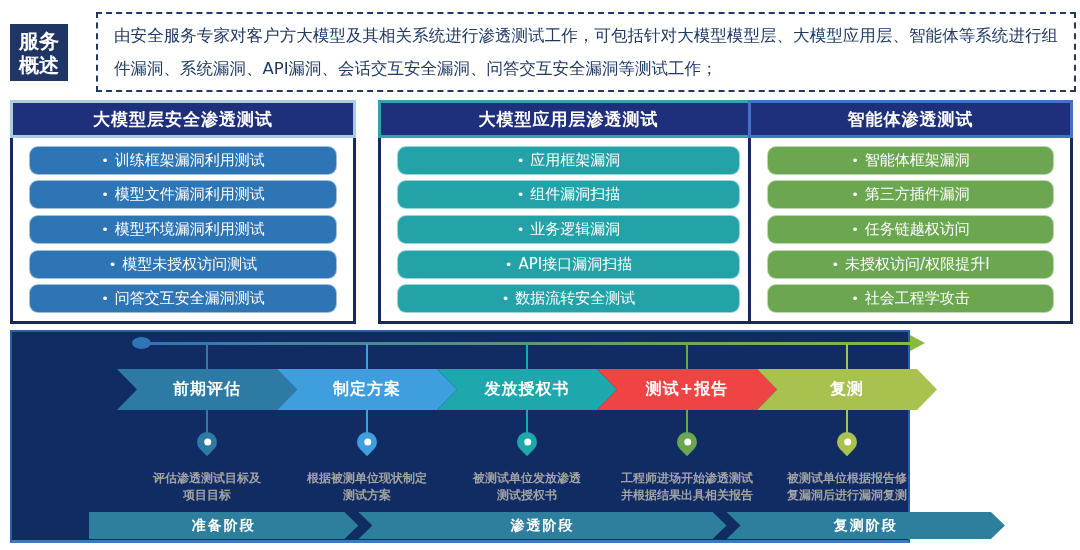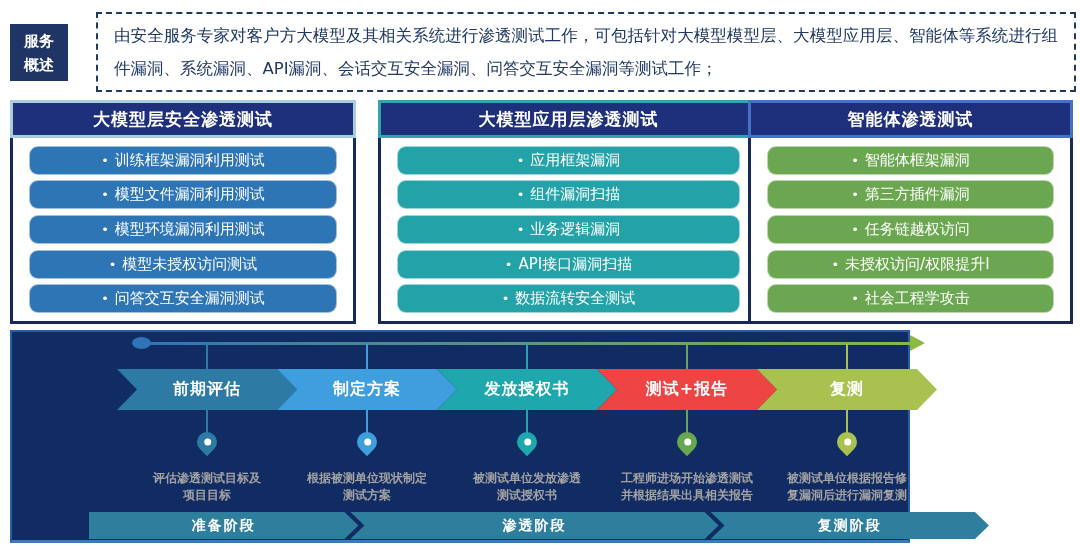--- a/index.html
+++ b/index.html
@@ -1,21 +1,21 @@
 <!DOCTYPE html>
 <html><head>
 <meta charset="utf-8">
 <style>
   html,body{margin:0;padding:0;background:#fff;}
   .stage{position:relative;width:1080px;height:550px;background:#ffffff;overflow:hidden;
          font-family:"DejaVu Sans","Liberation Sans",sans-serif;}
 
   
   .svc-badge{position:absolute;left:10px;top:24px;width:58px;height:57px;background:#1e3566;
-             color:#fff;font-size:15px;font-weight:bold;display:flex;flex-direction:column;
+             color:#fff;font-size:20px;font-weight:bold;display:flex;flex-direction:column;
              align-items:center;justify-content:center;line-height:24px;}
   .overview-box{position:absolute;left:96px;top:12px;width:944px;height:62px;
                 border:2px dashed #1f3864;padding:7px 16px;display:flex;align-items:center;}
   .overview-box p{margin:0;color:#1f3864;font-size:16.5px;line-height:33px;font-weight:500;
                   text-align:justify;}
 
   
   .col{position:absolute;top:100px;}
   .col-header{height:32px;background:#1e2f7c;border:3px solid;display:flex;align-items:center;
               justify-content:center;color:#fff;font-size:17px;font-weight:bold;letter-spacing:1px;}
@@ -39,21 +39,21 @@
   .chev{width:180px;height:41px;flex:0 0 180px;display:flex;align-items:center;justify-content:center;
         color:#fff;font-size:16px;font-weight:bold;letter-spacing:1px;
         clip-path:polygon(0 0,calc(100% - 20px) 0,100% 50%,calc(100% - 20px) 100%,0 100%,20px 50%);}
   .chev + .chev{margin-left:-20px;}
   .pin-wrap{position:absolute;top:100px;width:24px;height:32px;z-index:3;display:flex;justify-content:center;}
   .pin{position:relative;width:20px;height:20px;border-radius:50% 50% 50% 0;transform:rotate(-45deg);
        display:block;}
   .pin-hole{position:absolute;left:6.5px;top:6.5px;width:7px;height:7px;border-radius:50%;background:#fff;}
   .desc{position:absolute;top:138px;width:176px;color:#a3a3a3;font-size:12px;font-weight:bold;
         text-align:center;line-height:17px;white-space:pre-line;}
-  .stages{position:absolute;left:77px;top:180px;width:898px;height:27px;display:flex;}
+  .stages{position:absolute;left:77px;top:180px;width:898px;height:27px;display:flex;gap:8px;}
   .stage-band{height:27px;display:flex;align-items:center;justify-content:center;color:#fff;
               font-size:14px;font-weight:bold;letter-spacing:2px;}
   .stage-band.first{flex:0 0 30%;clip-path:polygon(0 0,calc(100% - 14px) 0,100% 50%,calc(100% - 14px) 100%,0 100%);}
   .stage-band.mid{flex:0 0 41%;margin-left:-8px;
      clip-path:polygon(0 0,calc(100% - 14px) 0,100% 50%,calc(100% - 14px) 100%,0 100%,14px 50%);}
   .stage-band.last{flex:0 0 31%;margin-left:-8px;
      clip-path:polygon(0 0,calc(100% - 14px) 0,100% 50%,calc(100% - 14px) 100%,0 100%,14px 50%);}
 </style>
 </head>
 <body>

